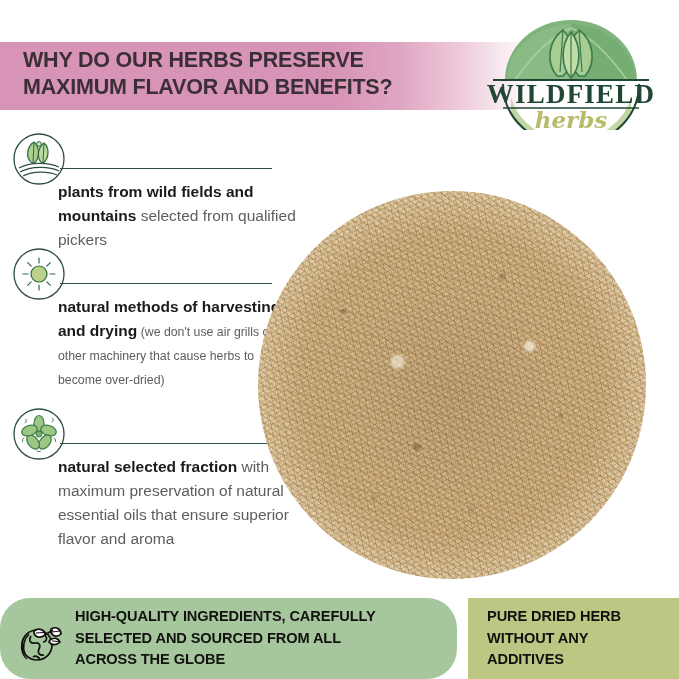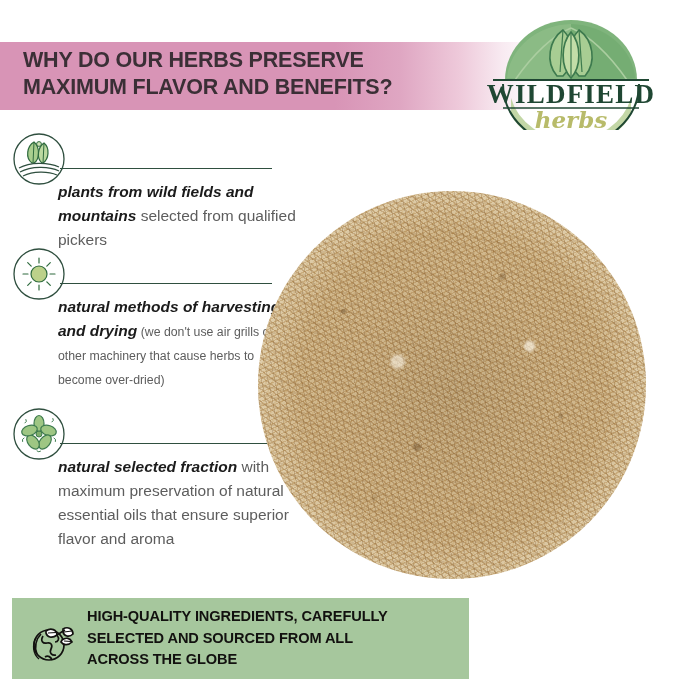--- a/index.html
+++ b/index.html
@@ -82,21 +82,20 @@
     left: 58px;
     top: 48px;
     width: 238px;
     font-size: 15.5px;
     line-height: 24px;
     color: #5d5d5d;
   }
   .feature-text .lead {
     font-weight: bold;
     color: #1b1b1b;
-    font-style: italic;
   }
   .feature-text .fine {
     font-size: 12.3px;
     line-height: 17.5px;
     color: #5d5d5d;
   }
 
   
   #herb-photo {
     position: absolute;
@@ -144,24 +143,25 @@
 
   
   .banner {
     position: absolute;
     top: 598px;
     height: 81px;
     display: flex;
     align-items: center;
   }
   #banner-left {
-    left: 12px;
+    left: 0;
     width: 457px;
     background: #a6c79d;
     padding-left: 11px;
+    border-radius: 30px;
   }
   #banner-right {
     left: 468px;
     width: 211px;
     background: #bdc783;
     padding-left: 19px;
   }
   .banner-icon { width: 56px; height: 56px; flex: 0 0 56px; }
   .banner-text {
     font-size: 14.6px;
@@ -320,14 +320,19 @@
           <path d="M25 22 L33 21.5" stroke-width="1.2"></path>
           <path d="M34 24 C37 22 40 20 42 19" stroke-width="1.5"></path>
         </g>
       </svg>
     </div>
     <div class="banner-text">HIGH-QUALITY INGREDIENTS, CAREFULLY
 SELECTED AND SOURCED FROM ALL
 ACROSS THE GLOBE</div>
   </div>
 
+  <div class="banner" id="banner-right">
+    <div class="banner-text">PURE DRIED HERB
+WITHOUT ANY
+ADDITIVES</div>
+  </div>
 
 </div>
 
 </body></html>

